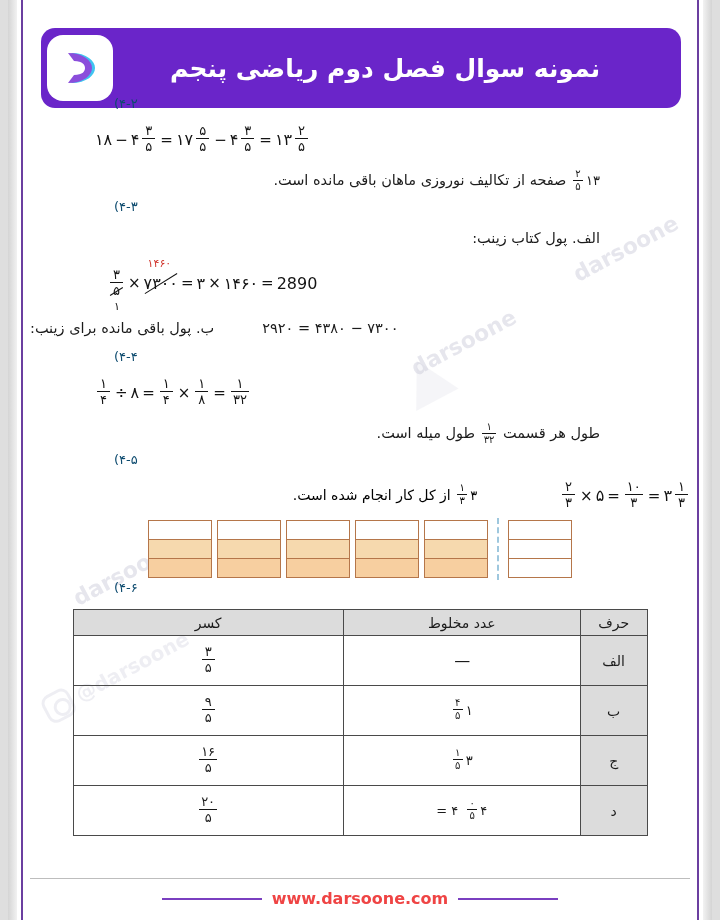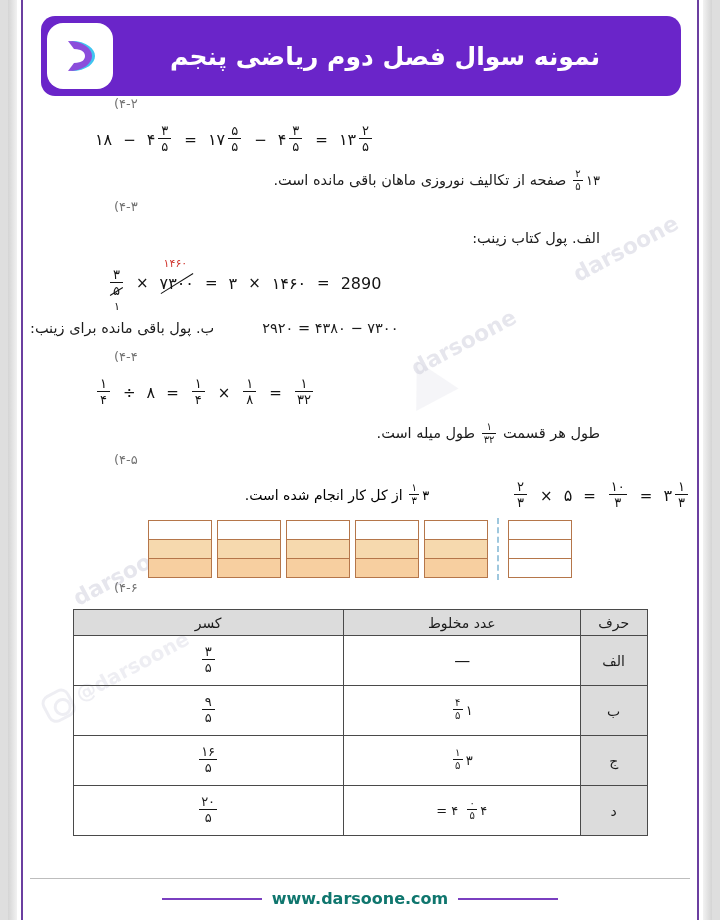--- a/index.html
+++ b/index.html
@@ -33,21 +33,21 @@
   .edge-shade {
     position: absolute; top: 0; bottom: 0; width: 9px;
     background: linear-gradient(to right,#d4d4d4,#f2f2f2);
   }
   .edge-shade.left { left: 0; }
   .edge-shade.right { right: 0; background: linear-gradient(to left,#d4d4d4,#f2f2f2); }
 
   
   #banner {
     position: absolute;
-    left: 33px; top: 16px;
+    left: 33px; top: 28px;
     width: 640px; height: 80px;
     background: #6a25c9;
     border-radius: 14px;
     display: flex;
     align-items: center;
     justify-content: flex-start;
     padding: 0 14px 0 0;
   }
   #banner-title {
     flex: 1;
@@ -72,21 +72,21 @@
   #content {
     position: absolute;
     left: 22px; right: 22px;
     top: 96px;
     bottom: 44px;
   }
 
   .sec-label {
     text-align: left;
     font-size: 13px;
-    color: #737373;
+    color: #0c4a6e;
     direction: ltr;
     padding-left: 84px;
     font-family: "DejaVu Sans", sans-serif;
   }
 
   .rtl-line {
     text-align: right;
     font-size: 14.5px;
     color: #1b1b1b;
     padding-right: 90px;
@@ -94,21 +94,21 @@
   }
 
   .math-line {
     direction: ltr;
     text-align: left;
     padding-left: 65px;
     font-size: 16px;
     color: #141414;
     display: flex;
     align-items: center;
-    gap: 8px;
+    gap: 0;
     flex-wrap: nowrap;
   }
 
   
   .frac {
     display: inline-flex;
     flex-direction: column;
     align-items: center;
     vertical-align: middle;
     line-height: 1;
@@ -227,21 +227,21 @@
     align-items: center;
     justify-content: center;
     gap: 10px;
     border-top: 1.5px solid #bdbdbd;
     padding-top: 6px;
   }
   #footer .rule {
     height: 2px; width: 100px; background: #7a3fc0;
   }
   #footer-text {
-    color: #0f766e;
+    color: #ef4444;
     font-size: 16px;
     font-weight: bold;
     direction: ltr;
     text-align: right;
   }
 
   
   .wm {
     position: absolute;
     pointer-events: none;

